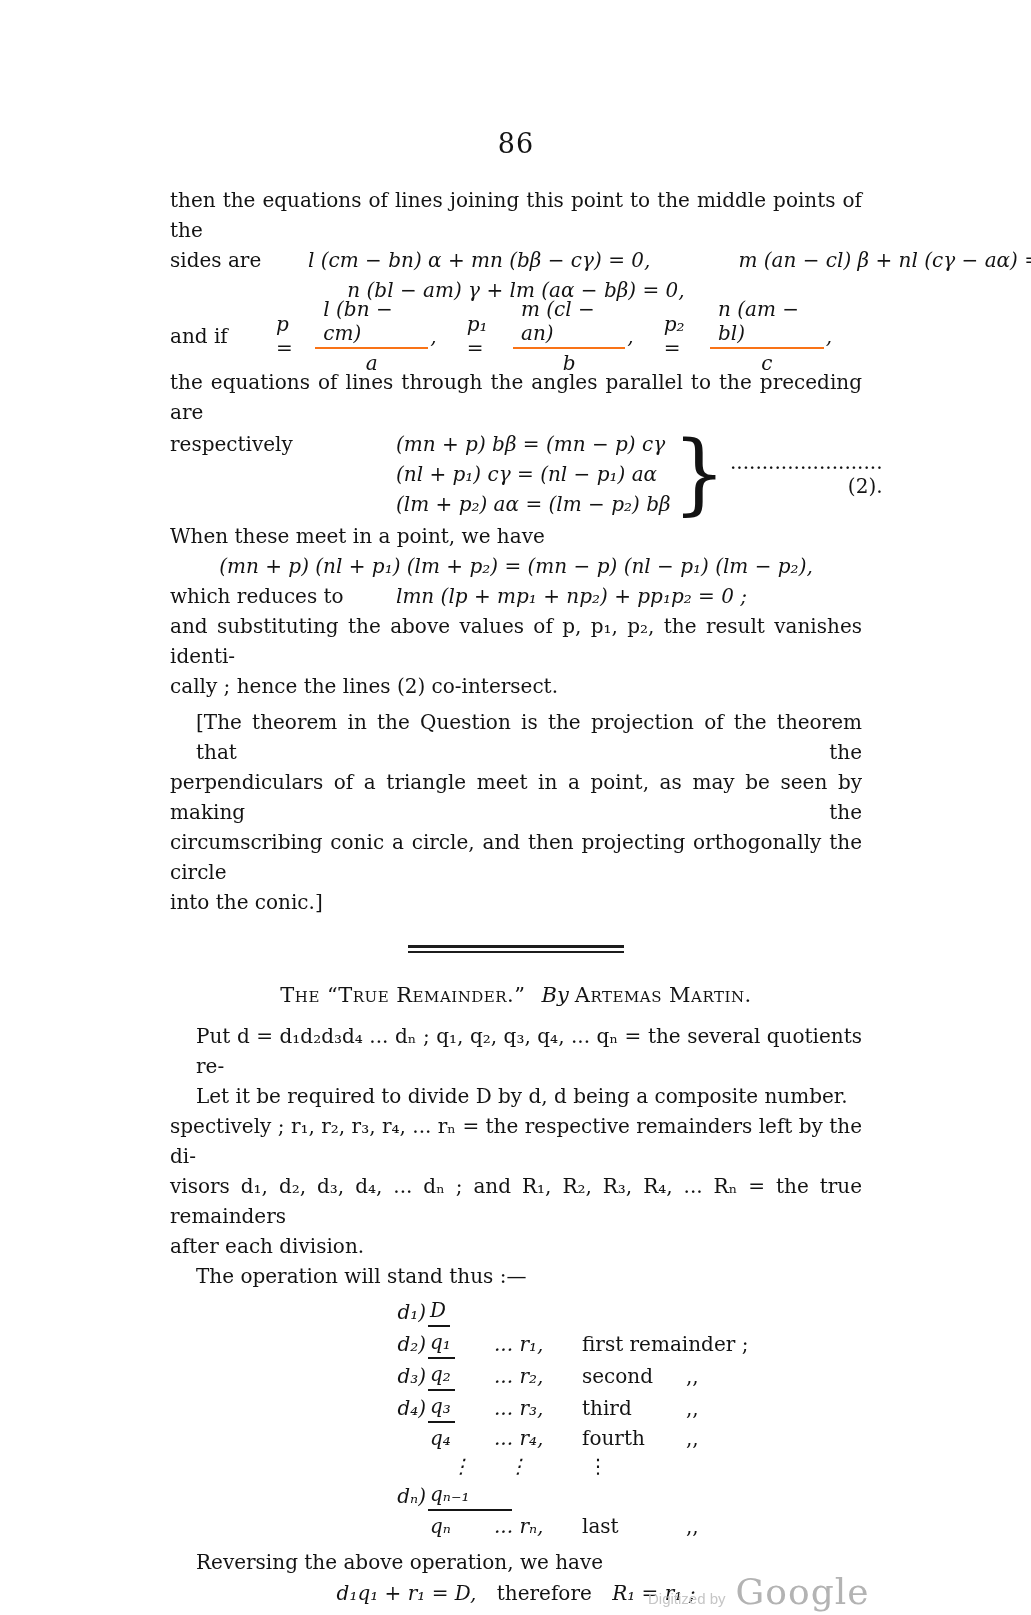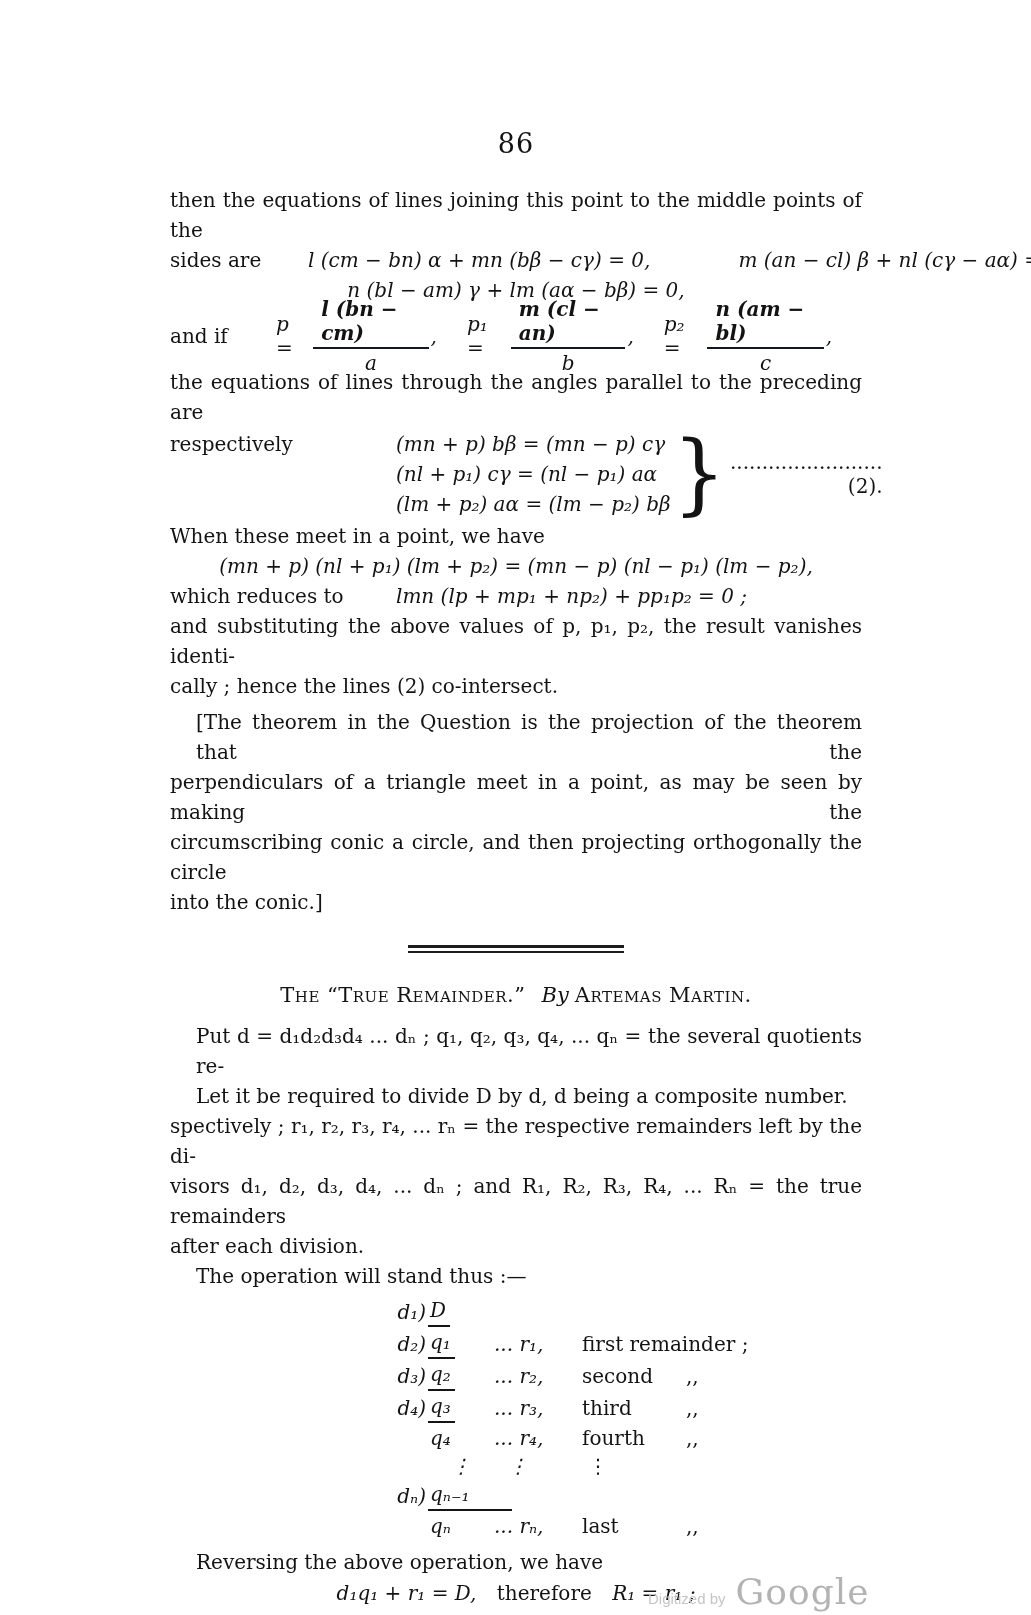--- a/index.html
+++ b/index.html
@@ -21,21 +21,21 @@
   .row-flex { display:flex; align-items:baseline;gap:40px; }
   .sides-row .lbl { flex:0 0 98px; }
   .sides-row .eq + .eq { margin-left:48px; }
 
   
   .frac-row { display:flex; align-items:center; height:58px; margin:2px 0 2px 0; font-size:20px; }
   .frac-row .lbl { flex:0 0 106px; font-style:normal; }
   .fracgroup { display:inline-flex; align-items:center; margin-right:30px; }
   .fracgroup .lhs { font-style:italic; margin-right:8px; }
   .frac { display:inline-flex; flex-direction:column; align-items:center; font-style:italic; }
-  .frac .num { padding:0 8px 2px 8px; border-bottom:2px solid #0f172a; line-height:24px;font-weight:bold; }
+  .frac .num { padding:0 8px 2px 8px; border-bottom:2px solid #f97316; line-height:24px; }
   .frac .den { padding-top:2px; line-height:24px; }
   .fracgroup .tail { font-style:italic; margin-left:2px; }
 
   
   .system-row { display:flex; align-items:stretch; margin:2px 0; }
   .system-row .lbl { flex:0 0 206px; font-size:20px; line-height:30px; }
   .syscol { display:flex; flex-direction:column; }
   .syscol .bl { line-height:30px;margin-left:20px; }
   .brace { font-size:84px; line-height:88px; align-self:center; font-weight:400; margin-left:2px; transform:scaleY(1.05); }
   .sysref { flex:1; align-self:center; text-align:right; font-size:20px; padding-left:4px; }

